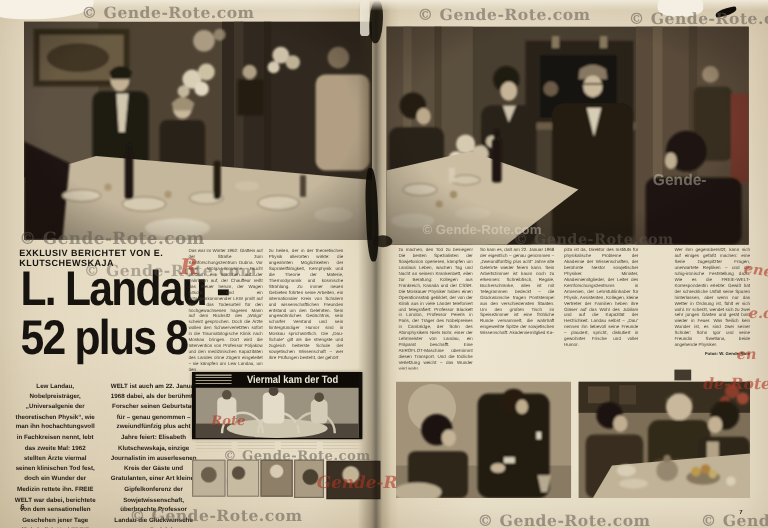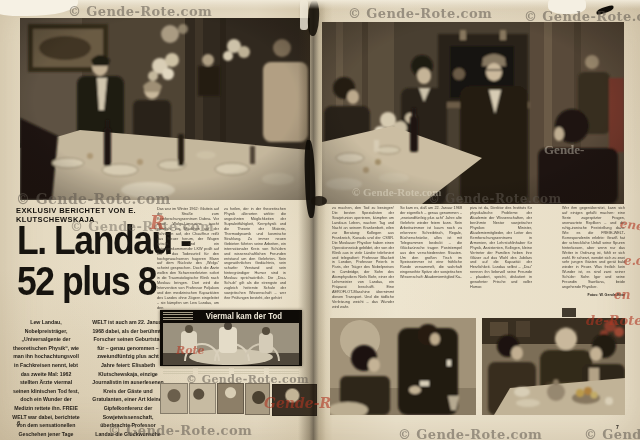--- a/index.html
+++ b/index.html
@@ -11,21 +11,21 @@
       radial-gradient(ellipse 300px 200px at 40% 60%, rgba(255,250,235,.25), transparent 70%),
       linear-gradient(90deg,#e4d9c0 0%,#e9dfc8 40%,#ddd1b6 48.5%,#cfc2a5 50%,#e3d8bf 52%,#ece3cd 62%,#e8dec7 100%);
     box-shadow:inset 0 0 40px rgba(120,95,60,.25);}
   .abs{position:absolute;}
   svg{display:block;}
   
   .wm{position:absolute;z-index:30;font-family:"DejaVu Serif",serif;font-weight:bold;
       color:rgba(95,88,78,.55);font-size:13px;white-space:nowrap;letter-spacing:.4px;pointer-events:none;}
   .wmr{position:absolute;z-index:30;font-family:"DejaVu Serif",serif;font-weight:bold;font-style:italic;
       color:rgba(176,54,34,.6);white-space:nowrap;pointer-events:none;}
-  .wmw{position:absolute;z-index:30;font-family:Liberation Serif, serif;font-weight:bold;
+  .wmw{position:absolute;z-index:30;font-family:Liberation Sans, sans-serif;font-weight:bold;
       color:rgba(244,238,222,.38);white-space:nowrap;pointer-events:none;}
   
   .kicker{font-size:7.5px;font-weight:bold;letter-spacing:.4px;color:#16130f;z-index:10;}
   .hl{font-weight:bold;color:#17140f;font-size:37px;line-height:37px;letter-spacing:-1.5px;
       transform:scale(.96,1.1);transform-origin:left top;z-index:10;}
   .intro{font-size:5.2px;font-weight:bold;line-height:8.6px;text-align:center;color:#221d17;z-index:10;}
   .tcol{font-size:3.8px;line-height:4.95px;text-align:justify;color:#433d34;z-index:10;overflow:hidden;}
   .pnum{font-size:6px;font-weight:bold;color:#2a251e;z-index:10;}
   .credit{font-size:3.6px;font-weight:bold;color:#2a251e;text-align:right;z-index:11;}
   

